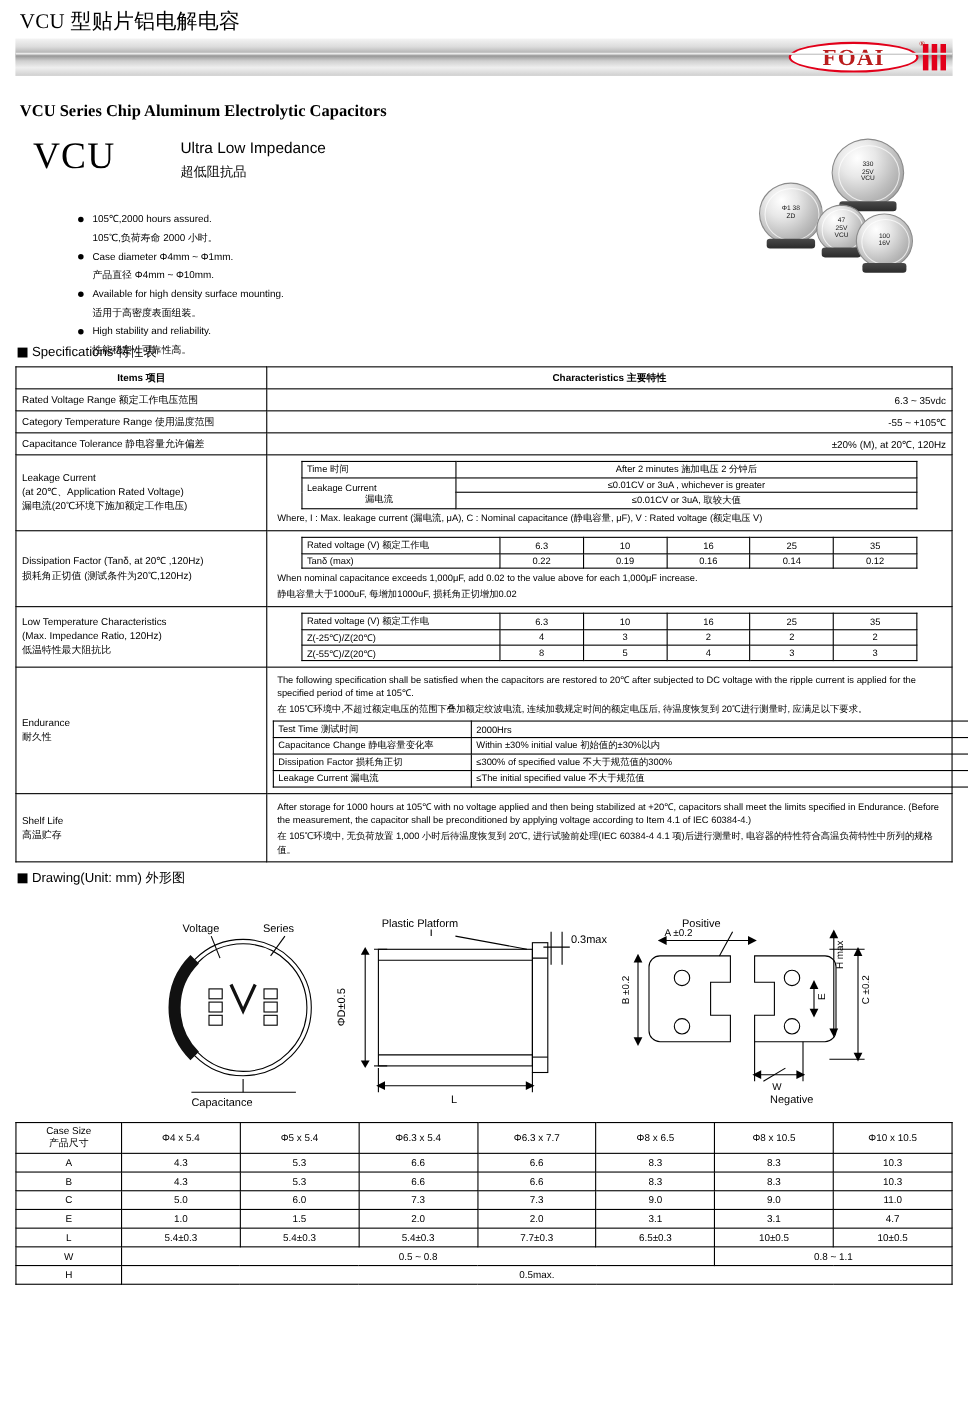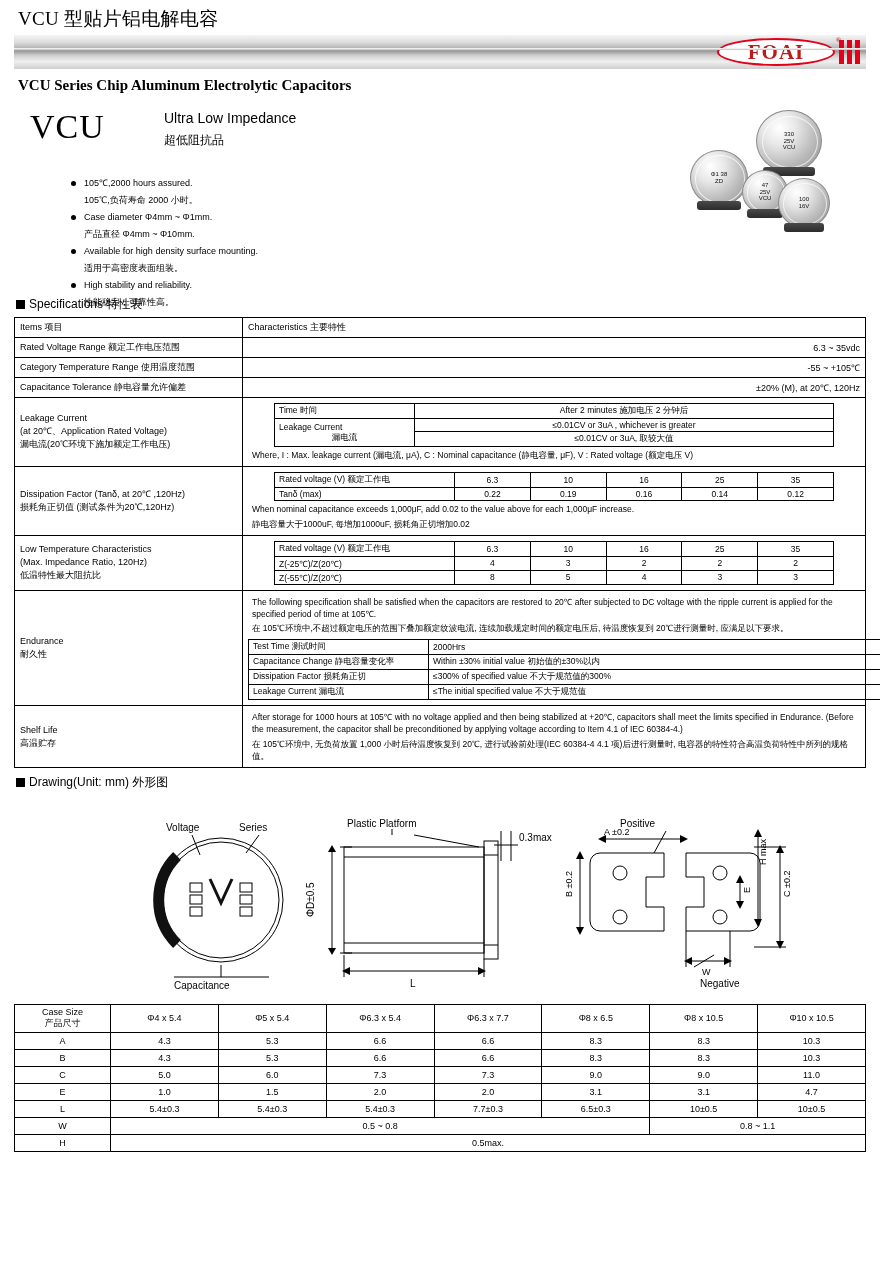--- a/index.html
+++ b/index.html
@@ -36,21 +36,21 @@
     width:118px; height:28px; background:#fff;
     color:#b91c1c; font-family:"Liberation Serif", serif; font-weight:bold;
     font-size:21px; letter-spacing:1px; margin-right:4px;
   }
   .logo-oval .reg{ position:absolute; right:-9px; top:-4px; font-size:7px; }
   .logo-bars{ display:flex; gap:3px; margin-right:6px; }
   .logo-bars i{ display:block; width:5px; height:24px; background:#e2001a; }
 
   .sub-title{
     font-family:"Liberation Serif", serif;
-    font-weight:bold; font-size:15px; padding:8px 0 6px 4px;
+    font-weight:bold; font-size:15px; padding:24px 0 6px 4px;
   }
 
   
   .intro { position:relative; height:190px; }
   .vcu-big{
     font-family:"Liberation Serif", serif;
     font-size:34px; letter-spacing:1px; padding-left:16px; padding-top:8px;
   }
   .intro-head{ position:absolute; left:150px; top:10px; }
   .intro-head .l1{ font-size:14px; margin-bottom:6px; }
@@ -91,21 +91,21 @@
 
   
   .sec-title{ font-size:12px; margin:6px 0 4px 2px; display:flex; align-items:center;}
   .sec-title .sq{ width:9px;height:9px;background:#000;display:inline-block;margin-right:4px;}
 
   
   table.spec{ width:852px; border-collapse:collapse; table-layout:fixed; }
   table.spec > tbody > tr > td, table.spec > tbody > tr > th{
     border:1px solid #000; padding:3px 5px; font-size:9px; vertical-align:middle;
   }
-  .hdr td{ text-align:left; font-size:9px; }
+  .hdr td{ text-align:center; font-size:9px;font-weight:bold; }
   .c-label{ width:228px; }
   .center{ text-align:right; }
 
   table.inner{ border-collapse:collapse; width:560px; margin:2px auto; table-layout:fixed;}
   table.inner td{ border:1px solid #000; padding:1px 4px; font-size:8.5px; text-align:center;}
   table.inner td.lbl{ text-align:left;margin-top:29px; }
   .note{ font-size:8.5px; margin:3px 4px 1px 4px; line-height:1.4; }
   .blk{ padding:4px 4px; }
   .ml{ line-height:1.45; }
 

